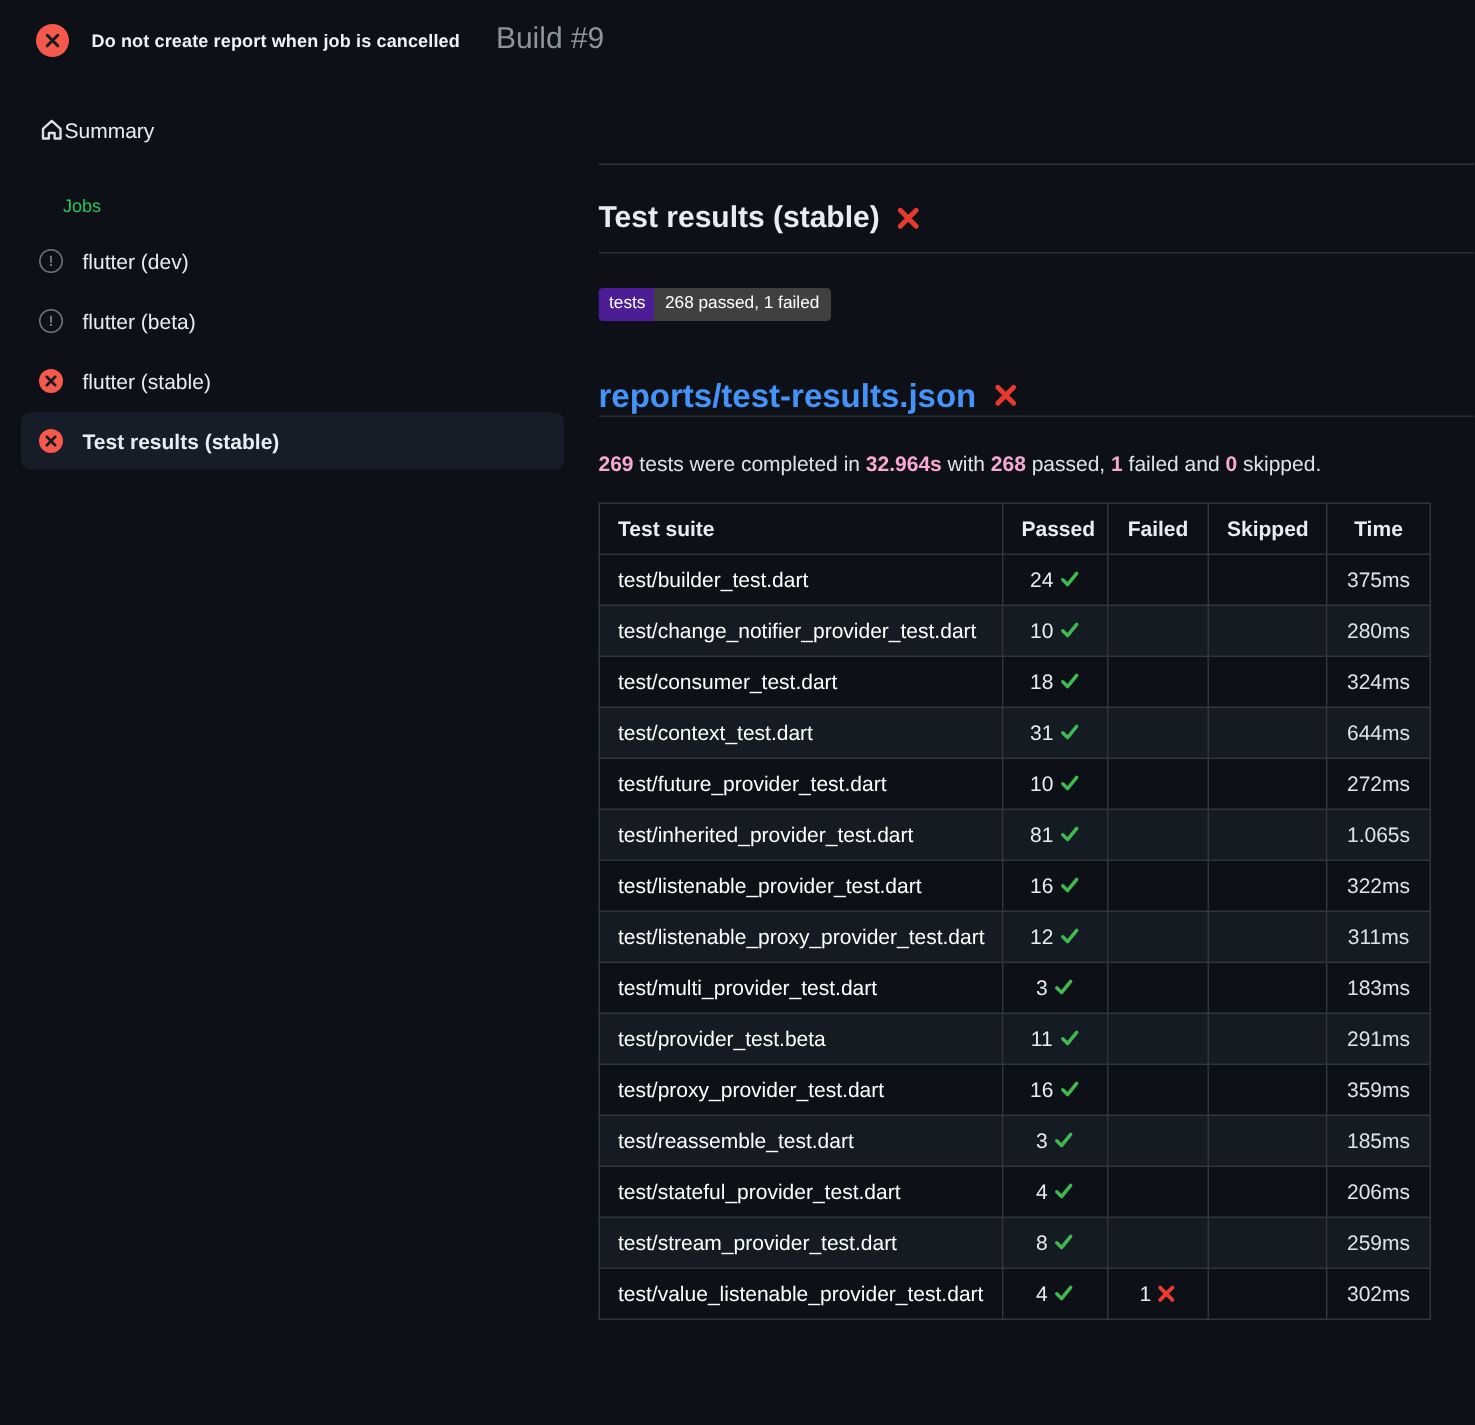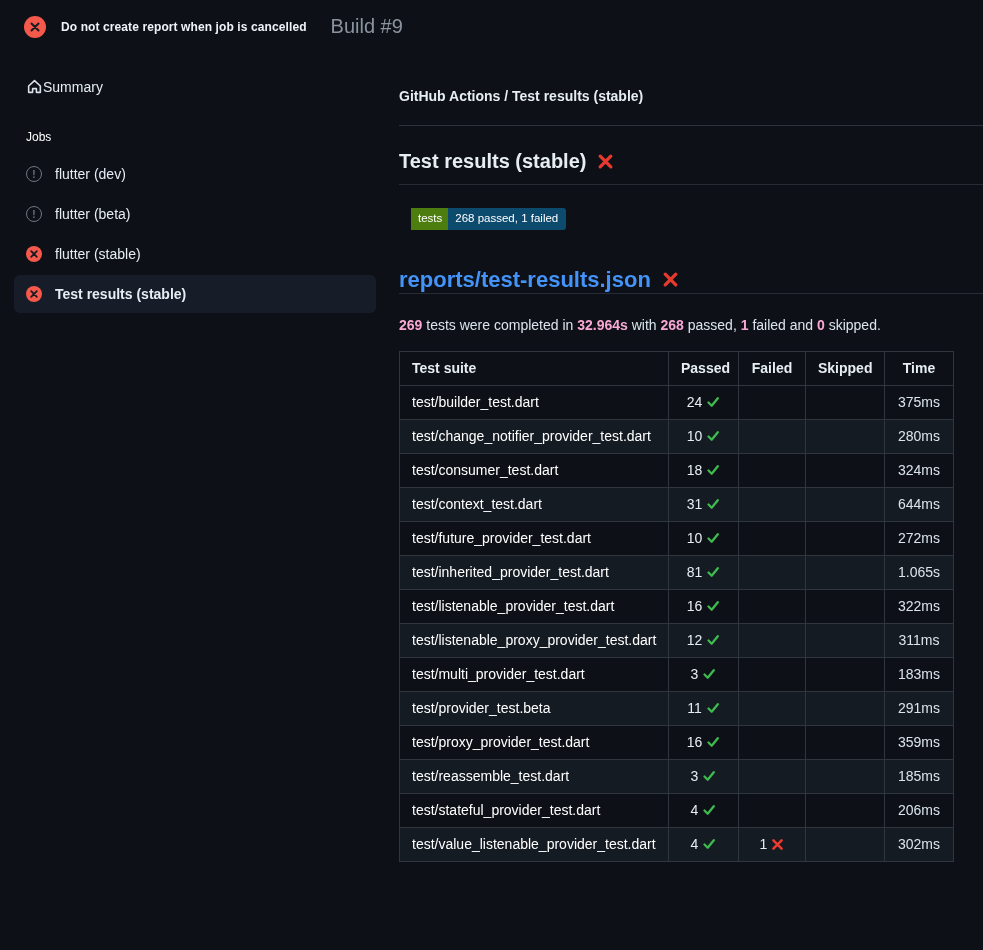--- a/index.html
+++ b/index.html
@@ -37,21 +37,21 @@
   .layout { display:flex; align-items:flex-start; }
   .sidebar { width:390px; flex:none; padding-top:19px; }
   .main { flex:1; min-width:0; padding:38px 0 0 9px; }
 
   
   .summary-item {
     display:flex; align-items:center; 
     margin:0 14px; padding:9px 12px; border-radius:6px;
     font-size:14px; color:#e6edf3; cursor:pointer;
   }
-  .jobs-label { padding:26px 26px 9px 26px; font-size:12px; color:#ffffff; }
+  .jobs-label { padding:26px 26px 9px 42px; font-size:12px; color:#22c55e; }
   .job-item {
     display:flex; align-items:center; gap:13px;
     margin:2px 14px; padding:11px 12px; border-radius:6px;
     font-size:14px; color:#e6edf3; cursor:pointer;
   }
   .job-item.selected { background:#171d28; font-weight:700; }
   .job-item .cancel-circle, .job-item .fail-circle { display:none; }
   .job-item.status-cancelled .cancel-circle { display:inline-flex; }
   .job-item.status-failed .fail-circle { display:inline-flex; }
 
@@ -72,22 +72,22 @@
     border-bottom:1px solid #262c35;
     font-size:22px; font-weight:700;
   }
   .report-heading a { color:#4493f8; text-decoration:none; }
 
   
   .badge {
     display:inline-flex; margin-top:23px; border-radius:3px; overflow:hidden;
     font-size:11.5px; font-weight:400; color:#ffffff; line-height:1;
   }
-  .badge-label { background:#4d7c0f; padding:5px 6px 5px 7px;margin-left:12px; }
-  .badge-value { background:#0c4a6e; padding:5px 8px 5px 7px; }
+  .badge-label { background:#4c1d95; padding:5px 6px 5px 7px; }
+  .badge-value { background:#404040; padding:5px 8px 5px 7px; }
 
   
   .summary-text { margin-top:23px; font-size:14px; color:#dbe4ec; }
   .summary-text b { color:#f9a8d4; font-weight:700; }
 
   
   table.results {
     margin-top:18px; border-collapse:collapse; table-layout:fixed;
     width:554px; font-size:14px;
   }
@@ -164,21 +164,20 @@
                 <path d="M1.5 1.5 L8.5 8.5 M8.5 1.5 L1.5 8.5" stroke="#161b22" stroke-width="2.2" stroke-linecap="round"></path>
               </svg>
     </span>
     <span class="job-label">Test results (stable)</span>
   </div>
 </div>
     </div>
 
     <div class="main">
 
-      <div class="breadcrumb">GitHub Actions / Test results (stable)</div>
       <div class="divider"></div>
 
       <div class="section-heading">
         <span>Test results (stable)</span>
         <span style="display:inline-flex;">
           <svg width="17" height="17" viewBox="0 0 17 17">
               <path d="M3.2 3.2 L13.8 13.8 M13.8 3.2 L3.2 13.8" stroke="#e8392e" stroke-width="3.3" stroke-linecap="round"></path>
             </svg>
         </span>
       </div>
@@ -341,20 +340,29 @@
   <tr>
     <td><a href="#" class="suite-link">test/stateful_provider_test.dart</a></td>
     <td><span class="passed-num">4</span><svg class="cell-icon check-icon" width="14" height="14" viewBox="0 0 14 14" fill="none">
                   <path d="M2.5 7.5 L5.7 10.7 L11.8 3.2" stroke="#3fb950" stroke-width="2.3" stroke-linecap="round" stroke-linejoin="round"></path>
                 </svg></td>
     <td><span class="failed-num"></span></td>
     <td><span class="skipped-num"></span></td>
     <td class="time-cell">206ms</td>
   </tr>
 
+  <tr>
+    <td><a href="#" class="suite-link">test/stream_provider_test.dart</a></td>
+    <td><span class="passed-num">8</span><svg class="cell-icon check-icon" width="14" height="14" viewBox="0 0 14 14" fill="none">
+                  <path d="M2.5 7.5 L5.7 10.7 L11.8 3.2" stroke="#3fb950" stroke-width="2.3" stroke-linecap="round" stroke-linejoin="round"></path>
+                </svg></td>
+    <td><span class="failed-num"></span></td>
+    <td><span class="skipped-num"></span></td>
+    <td class="time-cell">259ms</td>
+  </tr>
 
   <tr>
     <td><a href="#" class="suite-link">test/value_listenable_provider_test.dart</a></td>
     <td><span class="passed-num">4</span><svg class="cell-icon check-icon" width="14" height="14" viewBox="0 0 14 14" fill="none">
                   <path d="M2.5 7.5 L5.7 10.7 L11.8 3.2" stroke="#3fb950" stroke-width="2.3" stroke-linecap="round" stroke-linejoin="round"></path>
                 </svg></td>
     <td><span class="failed-num">1</span><svg class="cell-icon fail-x-icon" width="13" height="13" viewBox="0 0 13 13">
                   <path d="M2.4 2.4 L10.6 10.6 M10.6 2.4 L2.4 10.6" stroke="#ef3b2f" stroke-width="2.5" stroke-linecap="round"></path>
                 </svg></td>
     <td><span class="skipped-num"></span></td>

